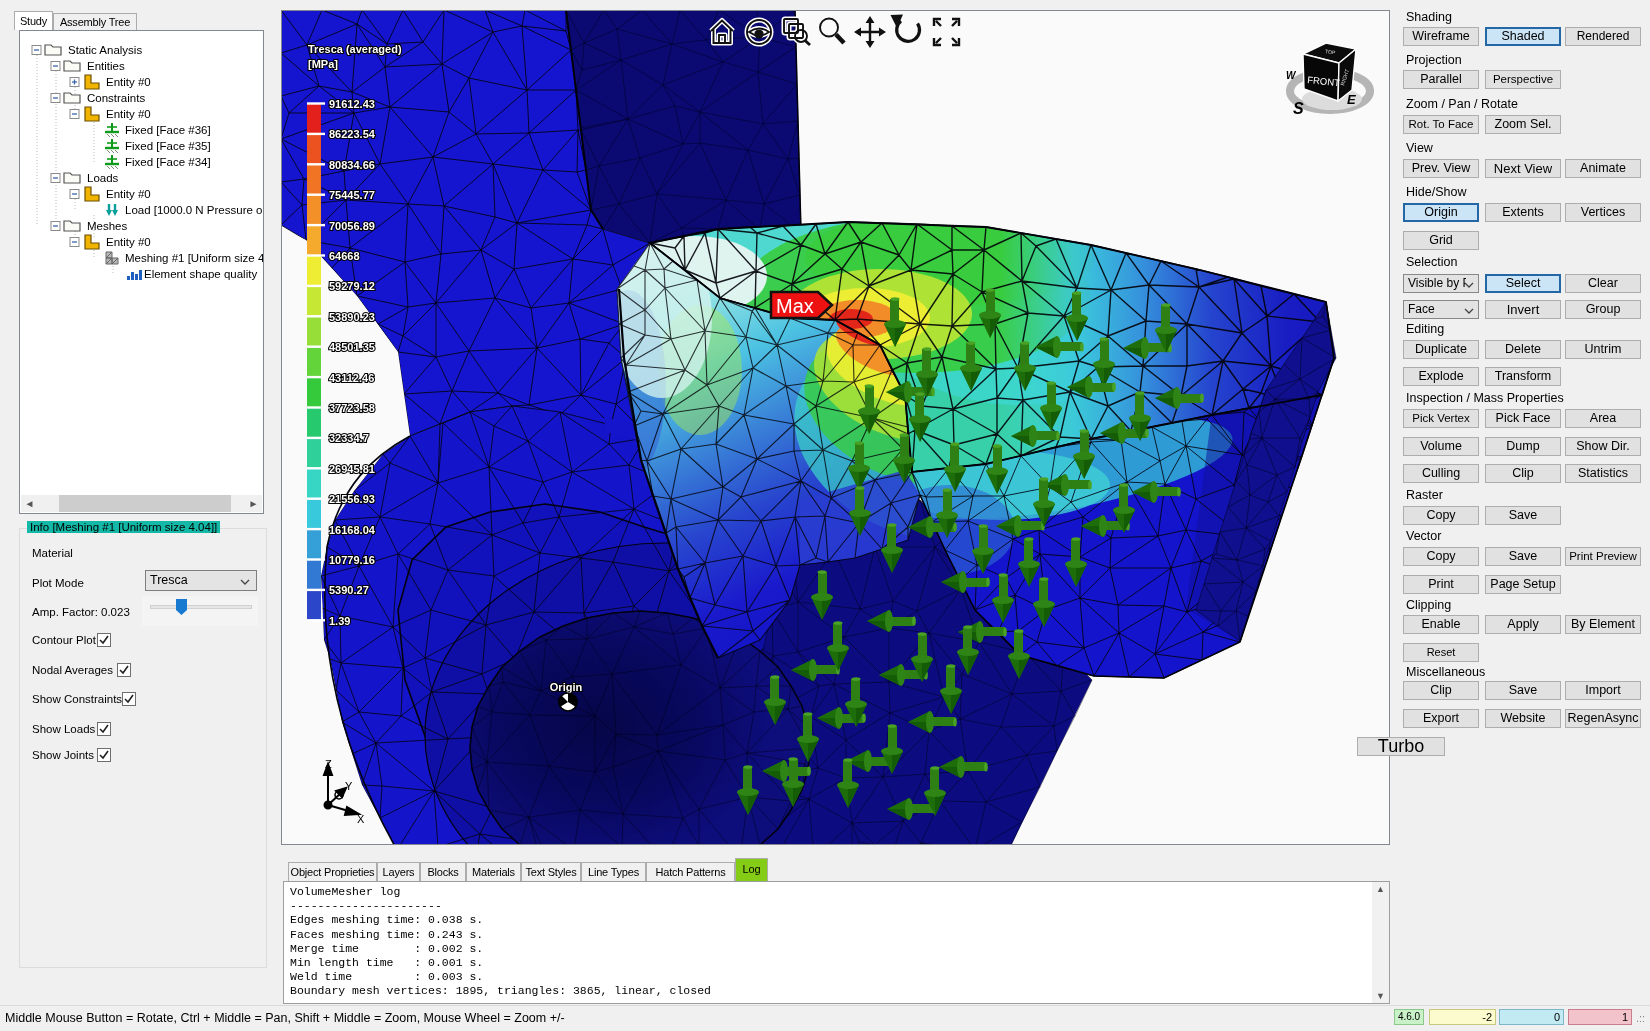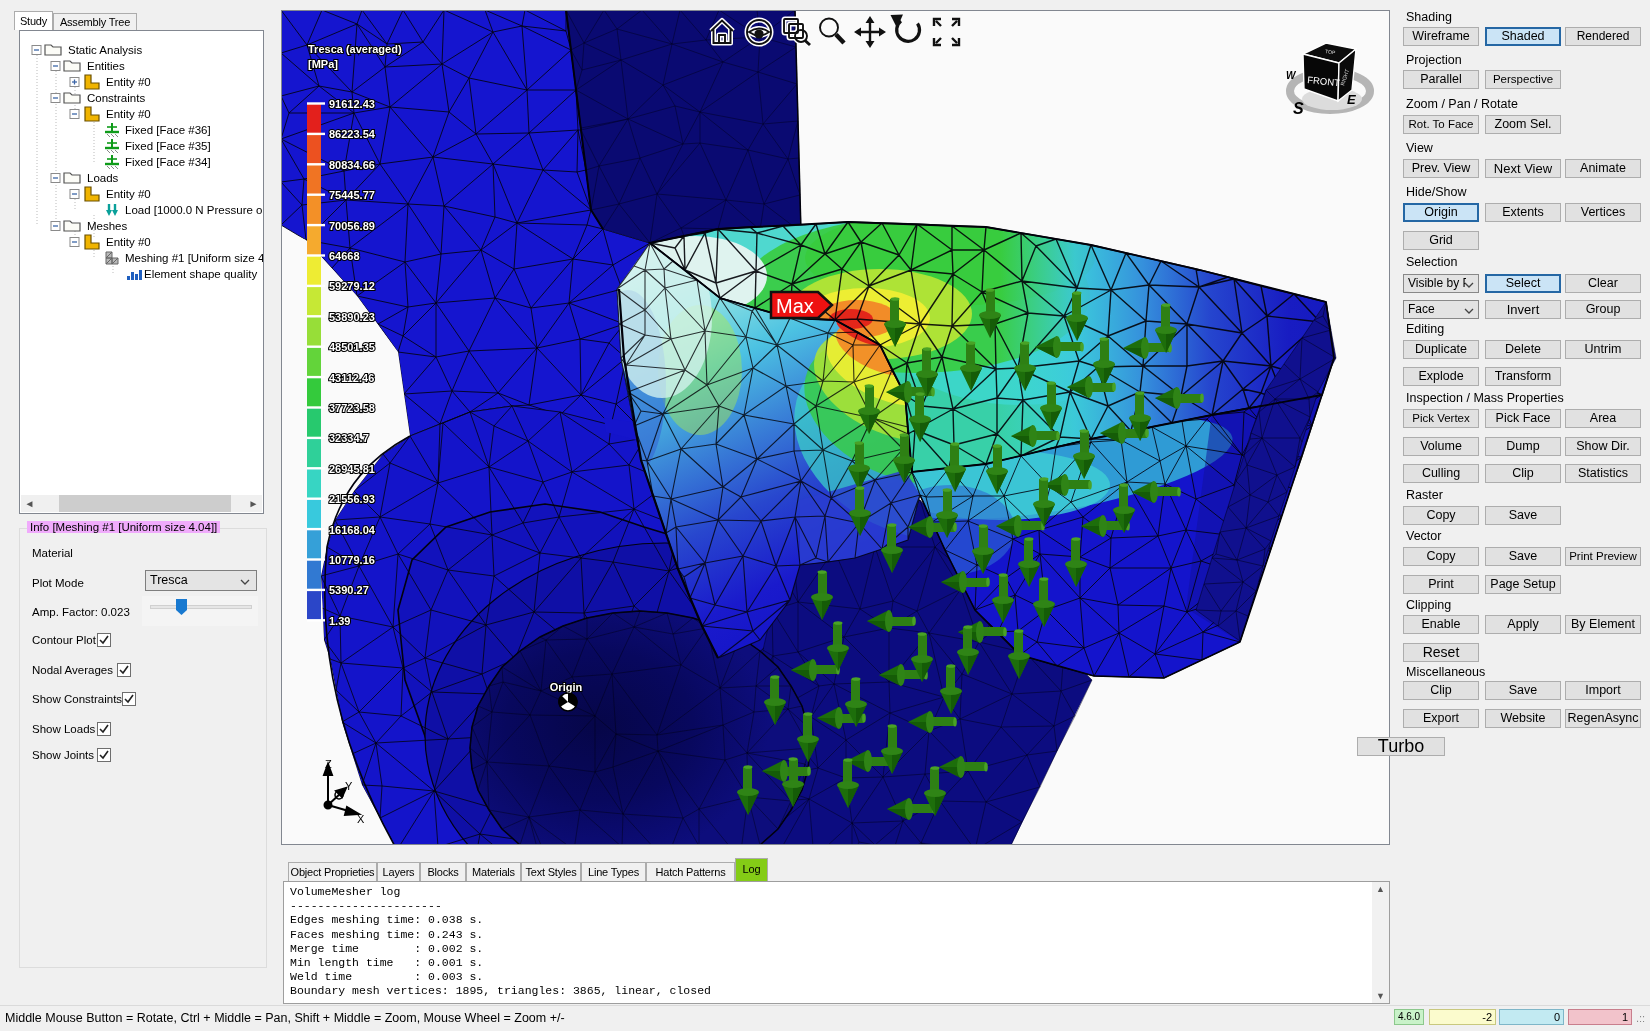--- a/index.html
+++ b/index.html
@@ -112,21 +112,21 @@
       <text x="124" y="247" font-size="11.5" fill="#000">Element shape quality</text>
     </svg>
 <div style="position:absolute;left:1px;bottom:1px;width:241px;height:17px;background:#f0f0f0">
 <div style="position:absolute;left:0;top:0;width:17px;height:17px;font-size:10px;text-align:center;line-height:17px;color:#555">◄</div>
 <div style="position:absolute;right:0;top:0;width:17px;height:17px;font-size:10px;text-align:center;line-height:17px;color:#555">►</div>
 <div style="position:absolute;left:38px;top:0px;width:172px;height:17px;background:#cdcdcd"></div>
 </div>
 </div>
 
 <div style="position:absolute;left:19px;top:528px;width:248px;height:440px;border:1px solid #dcdcdc"></div>
-<div class="lbl" style="left:27px;top:521px;background:#f0abfc;padding:0 3px">Info [Meshing #1 [Uniform size 4.04]]</div>
+<div class="lbl" style="left:27px;top:521px;background:#14b8a6;padding:0 3px">Info [Meshing #1 [Uniform size 4.04]]</div>
 <div class="lbl" style="left:32px;top:547px">Material</div>
 <div class="lbl" style="left:32px;top:577px">Plot Mode</div>
 <div class="cmb" style="left:145px;top:570px;width:112px;height:21px;line-height:19px;background:#e4e4e4;border-color:#7e7e7e;font-size:12.5px">Tresca
 <svg width="10" height="6" style="position:absolute;right:6px;top:8px">
       <path d="M1 1 L5 5 L9 1" stroke="#444" stroke-width="1.3" fill="none"></path>
     </svg></div>
 <div class="lbl" style="left:32px;top:606px">Amp. Factor: 0.023</div>
 <div style="position:absolute;left:142px;top:596px;width:116px;height:30px;background:#f4f4f4">
 <div style="position:absolute;left:8px;top:9px;width:102px;height:4px;background:#e6e6e6;border:1px solid #d0d0d0"></div>
 <svg width="13" height="20" style="position:absolute;left:34px;top:3px">
@@ -893,21 +893,21 @@
 <div class="cap" style="left:1406px;top:529px">Vector</div>
 <div class="rb" style="left:1403px;top:547px;width:76px;font-size:12.5px">Copy</div>
 <div class="rb" style="left:1485px;top:547px;width:76px;font-size:12.5px">Save</div>
 <div class="rb" style="left:1565px;top:547px;width:76px;font-size:11.5px">Print Preview</div>
 <div class="rb" style="left:1403px;top:575px;width:76px;font-size:12.5px">Print</div>
 <div class="rb" style="left:1485px;top:575px;width:76px;font-size:12.5px">Page Setup</div>
 <div class="cap" style="left:1406px;top:598px">Clipping</div>
 <div class="rb" style="left:1403px;top:615px;width:76px;font-size:12.5px">Enable</div>
 <div class="rb" style="left:1485px;top:615px;width:76px;font-size:12.5px">Apply</div>
 <div class="rb" style="left:1565px;top:615px;width:76px;font-size:12.5px">By Element</div>
-<div class="rb" style="left:1403px;top:643px;width:76px;font-size:14px">Reset</div>
+<div class="rb" style="left:1403px;top:643px;width:76px;font-size:11px">Reset</div>
 <div class="cap" style="left:1406px;top:665px">Miscellaneous</div>
 <div class="rb" style="left:1403px;top:681px;width:76px;font-size:12.5px">Clip</div>
 <div class="rb" style="left:1485px;top:681px;width:76px;font-size:12.5px">Save</div>
 <div class="rb" style="left:1565px;top:681px;width:76px;font-size:12.5px">Import</div>
 <div class="rb" style="left:1403px;top:709px;width:76px;font-size:12.5px">Export</div>
 <div class="rb" style="left:1485px;top:709px;width:76px;font-size:12.5px">Website</div>
 <div class="rb" style="left:1565px;top:709px;width:76px;font-size:12.5px">RegenAsync</div>
 <div class="rb" style="left:1357px;top:737px;width:88px;font-size:18px">Turbo</div>
 
 <div class="tab" style="left:288px;top:862px;width:89px;height:19px;line-height:18px">Object Proprieties</div>

